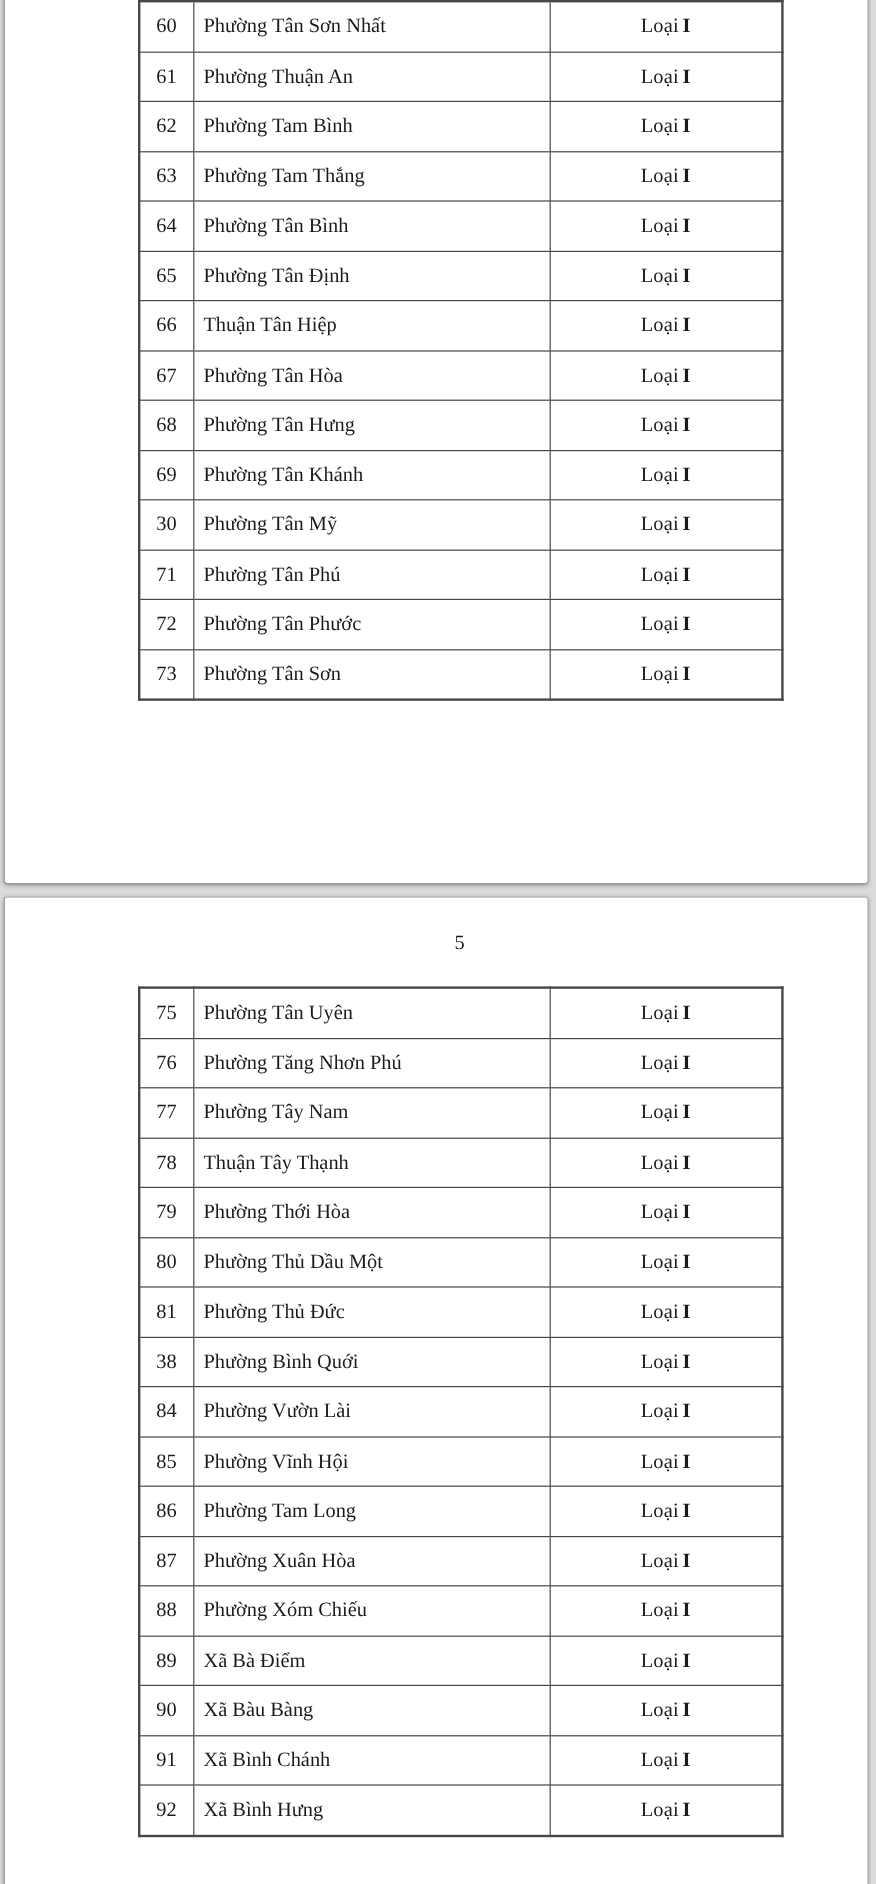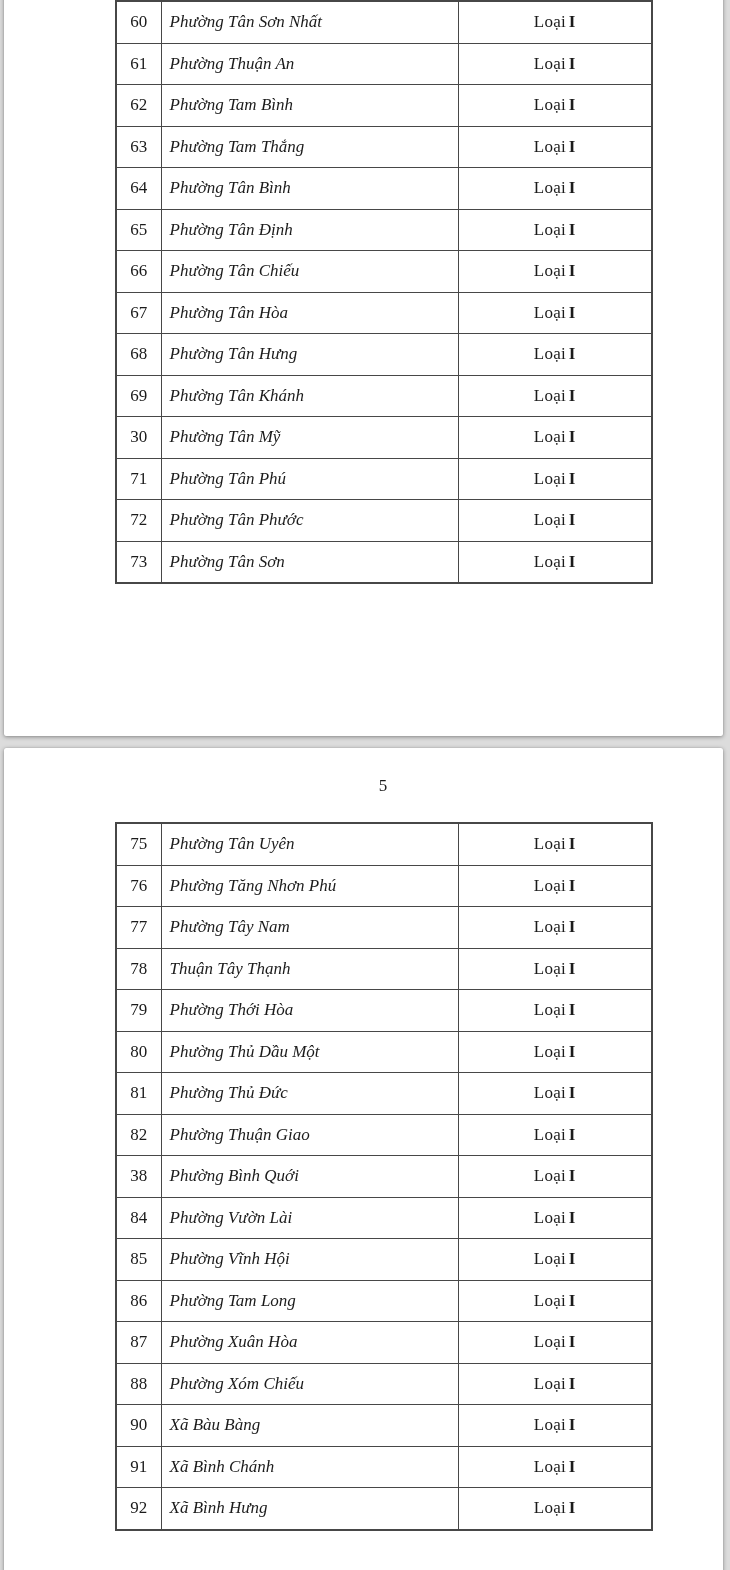--- a/index.html
+++ b/index.html
@@ -49,21 +49,20 @@
     vertical-align: middle;
     overflow: hidden;
     white-space: nowrap;
   }
   td.col-no {
     text-align: center;
   }
   td.col-name {
     padding-left: 8px;
     text-align: left;
-    font-style: italic;
   }
   td.col-class {
     text-align: center;
     letter-spacing: 0.2px;
   }
   .grade {
     font-weight: bold;
     margin-left: 3px;
   }
   .page-number {
@@ -112,21 +111,21 @@
     <td class="col-name">Phường Tân Bình</td>
     <td class="col-class"><span>Loại</span><span class="grade">I</span></td>
   </tr>
         <tr>
     <td class="col-no">65</td>
     <td class="col-name">Phường Tân Định</td>
     <td class="col-class"><span>Loại</span><span class="grade">I</span></td>
   </tr>
         <tr>
     <td class="col-no">66</td>
-    <td class="col-name">Phường Tân Chiếu</td>
+    <td class="col-name">Thuận Tân Hiệp</td>
     <td class="col-class"><span>Loại</span><span class="grade">I</span></td>
   </tr>
         <tr>
     <td class="col-no">67</td>
     <td class="col-name">Phường Tân Hòa</td>
     <td class="col-class"><span>Loại</span><span class="grade">I</span></td>
   </tr>
         <tr>
     <td class="col-no">68</td>
     <td class="col-name">Phường Tân Hưng</td>
@@ -199,25 +198,20 @@
     <td class="col-no">80</td>
     <td class="col-name">Phường Thủ Dầu Một</td>
     <td class="col-class"><span>Loại</span><span class="grade">I</span></td>
   </tr>
         <tr>
     <td class="col-no">81</td>
     <td class="col-name">Phường Thủ Đức</td>
     <td class="col-class"><span>Loại</span><span class="grade">I</span></td>
   </tr>
         <tr>
-    <td class="col-no">82</td>
-    <td class="col-name">Phường Thuận Giao</td>
-    <td class="col-class"><span>Loại</span><span class="grade">I</span></td>
-  </tr>
-        <tr>
     <td class="col-no">38</td>
     <td class="col-name">Phường Bình Quới</td>
     <td class="col-class"><span>Loại</span><span class="grade">I</span></td>
   </tr>
         <tr>
     <td class="col-no">84</td>
     <td class="col-name">Phường Vườn Lài</td>
     <td class="col-class"><span>Loại</span><span class="grade">I</span></td>
   </tr>
         <tr>
@@ -231,20 +225,25 @@
     <td class="col-class"><span>Loại</span><span class="grade">I</span></td>
   </tr>
         <tr>
     <td class="col-no">87</td>
     <td class="col-name">Phường Xuân Hòa</td>
     <td class="col-class"><span>Loại</span><span class="grade">I</span></td>
   </tr>
         <tr>
     <td class="col-no">88</td>
     <td class="col-name">Phường Xóm Chiếu</td>
+    <td class="col-class"><span>Loại</span><span class="grade">I</span></td>
+  </tr>
+        <tr>
+    <td class="col-no">89</td>
+    <td class="col-name">Xã Bà Điểm</td>
     <td class="col-class"><span>Loại</span><span class="grade">I</span></td>
   </tr>
         <tr>
     <td class="col-no">90</td>
     <td class="col-name">Xã Bàu Bàng</td>
     <td class="col-class"><span>Loại</span><span class="grade">I</span></td>
   </tr>
         <tr>
     <td class="col-no">91</td>
     <td class="col-name">Xã Bình Chánh</td>

